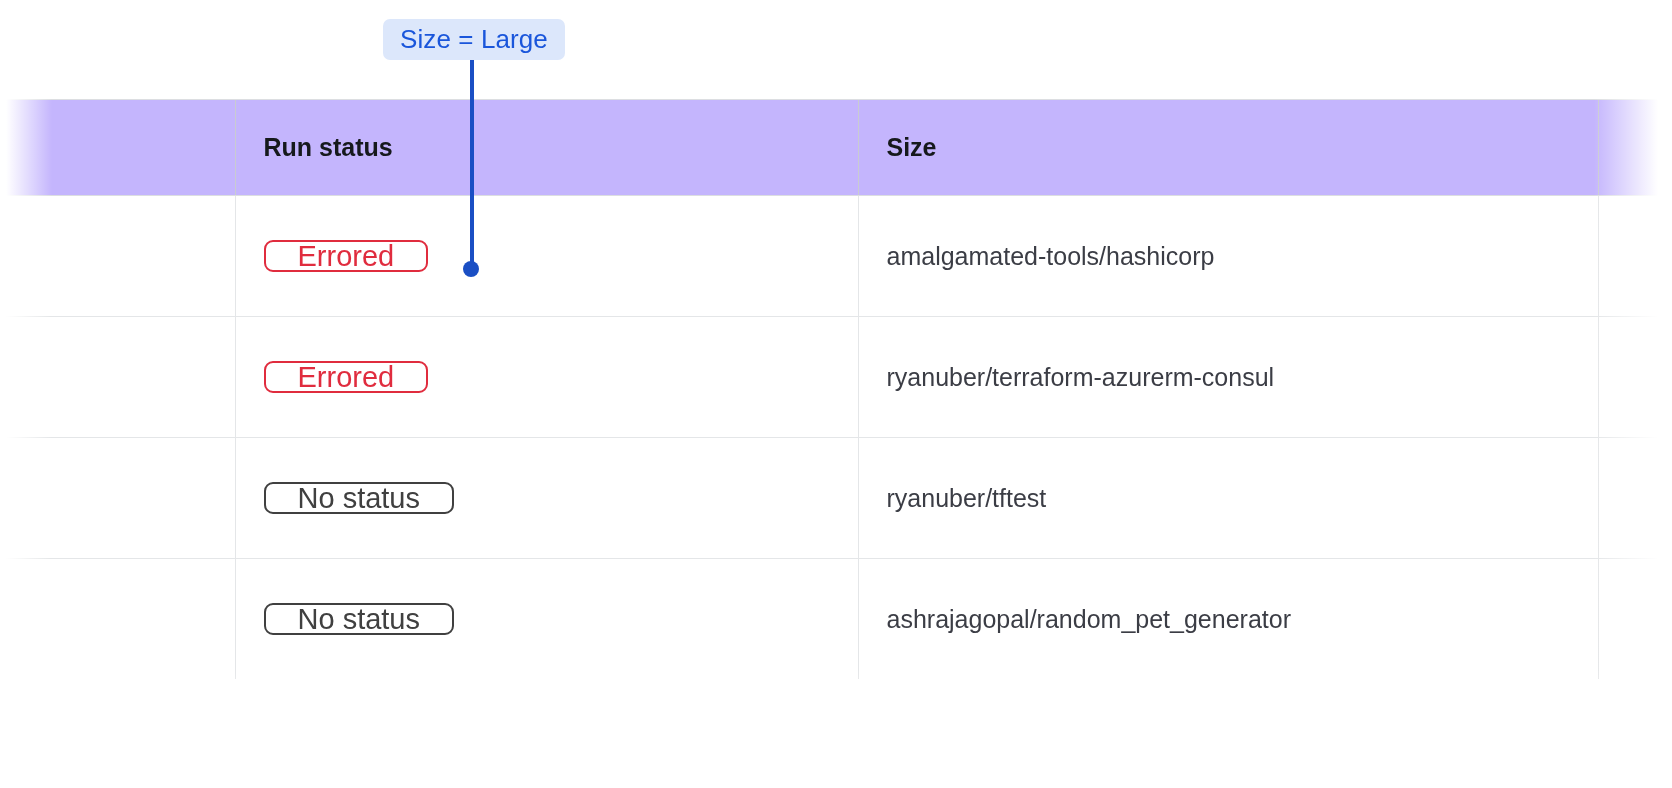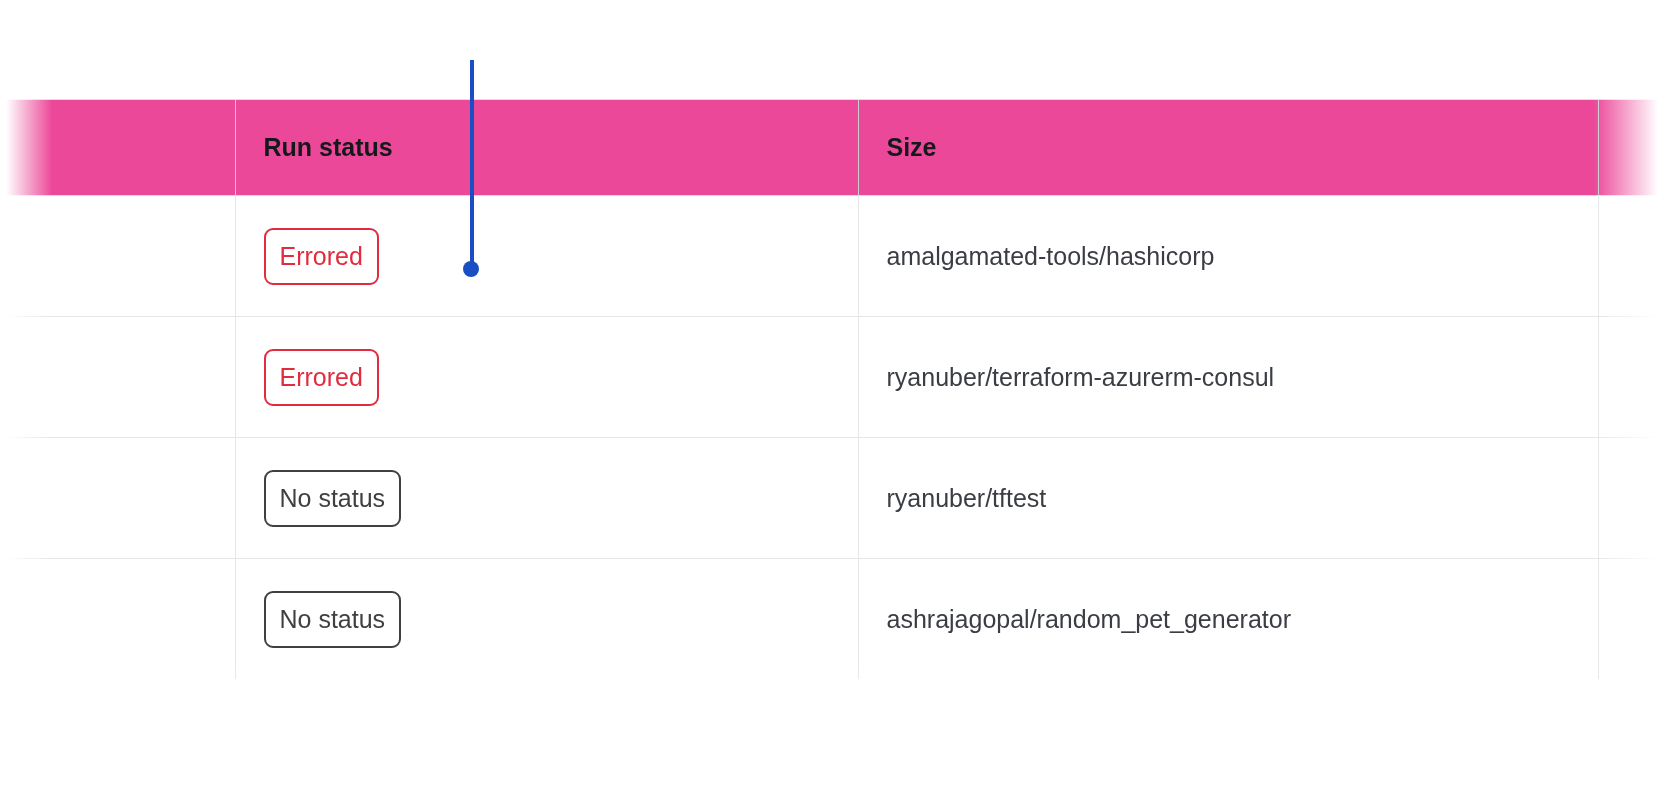--- a/index.html
+++ b/index.html
@@ -76,21 +76,21 @@
     width: 1672px;
     table-layout: fixed;
   }
   table.data-table col.c-lead   { width: 48px; }
   table.data-table col.c-first  { width: 187px; }
   table.data-table col.c-status { width: 623px; }
   table.data-table col.c-repo   { width: 740px; }
   table.data-table col.c-tail   { width: 74px; }
 
   thead th {
-    background: #ec4899;
+    background: #c4b5fd;
     height: 95px;
     padding: 0;
     margin: 0;
     border-top: 1px solid #dcdee1;
     border-bottom: 1px solid #dcdee1;
     text-align: left;
     vertical-align: middle;
     font-size: 25px;
     font-weight: bold;
     color: #16191c;
@@ -109,25 +109,25 @@
   }
   tbody td.divider { border-left: 1px solid #e4e6e8; }
   tbody td .td-inner { padding-left: 28px; }
   tbody tr:last-child td { border-bottom: none; }
 
   
   .badge {
     display: inline-flex;
     align-items: center;
     justify-content: center;
-    height: 57px;
-    padding: 0 14px;
+    height: 32px;
+    padding: 0 32px;
     border-radius: 9px;
     border: 2px solid currentColor;
-    font-size: 25px;
+    font-size: 29px;
     line-height: 1;
     box-sizing: border-box;
     white-space: nowrap;
   }
   .badge.errored        { color: #e02c3e; }
   .badge.policy-checked { color: #bb5a00; }
   .badge.no-status      { color: #404040; }
 
   
   .fade-left {
@@ -277,17 +277,18 @@
 
       </tbody>
     </table>
   </div>
 
   <div class="fade-left"></div>
   <div class="fade-right"></div>
   <div class="fade-bottom"></div>
 
   <div class="annotation-layer">
+    <div class="annot-pill">Size = Large</div>
     <div class="annot-line"></div>
     <div class="annot-dot"></div>
   </div>
 
 </div>
 
 </body></html>

